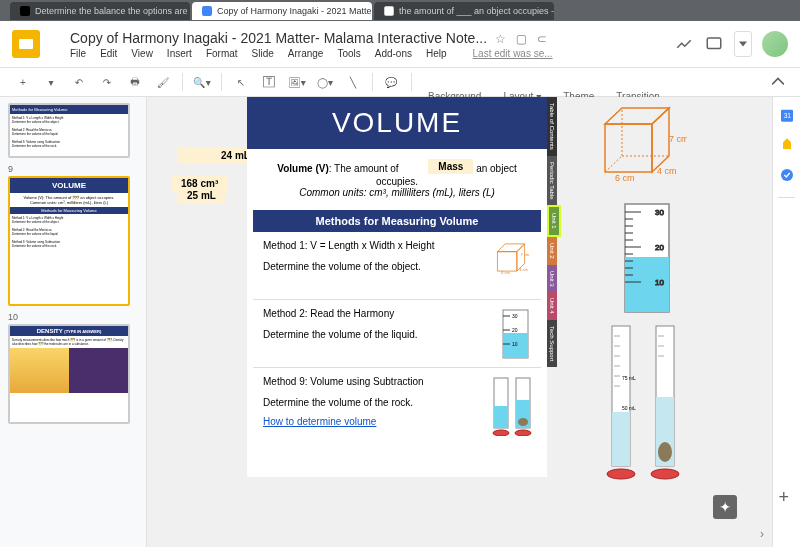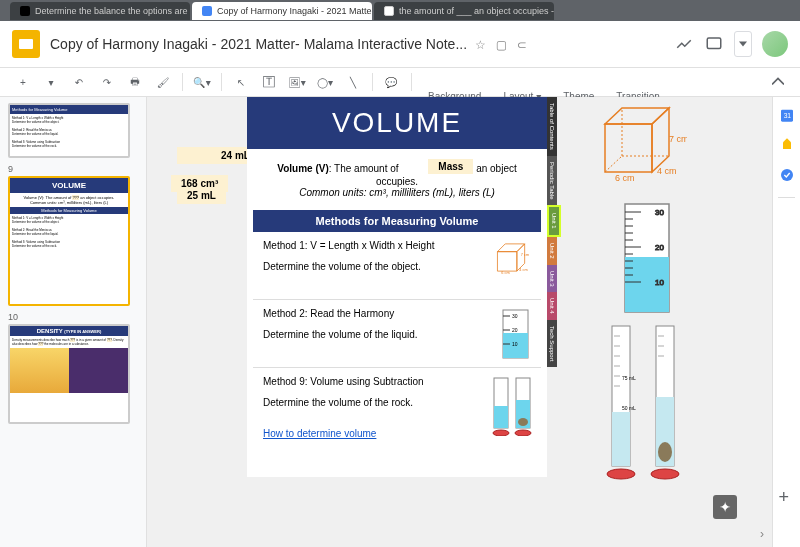--- a/index.html
+++ b/index.html
@@ -10,21 +10,21 @@
 .tab { height: 18px; padding: 0 10px; display: flex; align-items: center; gap: 5px; font-size: 9px; color: #ccc; background: #3c4043; border-radius: 4px 4px 0 0; max-width: 180px; overflow: hidden; white-space: nowrap; }
 .tab.active { background: #fff; color: #333; }
 .tab-favicon { width: 10px; height: 10px; background: #4285f4; border-radius: 2px; flex-shrink: 0; }
 .tab-favicon.brainly { background: #000; }
 .tab-favicon.google { background: #fff; border: 1px solid #ccc; }
 
 
 .docs-header { height: 46px; display: flex; align-items: center; padding: 4px 12px; gap: 10px; }
 .slides-logo { width: 28px; height: 28px; background: #f4b400; border-radius: 3px; display: flex; align-items: center; justify-content: center; }
 .slides-logo::after { content: ''; width: 14px; height: 10px; background: #fff; border-radius: 1px; }
-.doc-title-area { flex: 1; }
+.doc-title-area { flex: 1; margin-left: 20px; }
 .doc-title { font-size: 14px; color: #333; }
 .doc-menubar { display: flex; gap: 14px; font-size: 10px; color: #333; margin-top: 2px; }
 .last-edit { color: #888; text-decoration: underline; margin-left: 12px; }
 .header-right { display: flex; align-items: center; gap: 10px; }
 .header-icon { width: 20px; height: 20px; color: #5f6368; display: flex; align-items: center; justify-content: center; }
 .present-btn { padding: 5px 12px; border: 1px solid #dadce0; border-radius: 3px; font-size: 11px; display: flex; align-items: center; gap: 4px; }
 .present-dd { border: 1px solid #dadce0; padding: 5px 4px; border-radius: 3px; }
 .share-btn { background: #fbbc04; padding: 6px 14px; border-radius: 3px; font-size: 11px; font-weight: 500; display: flex; align-items: center; gap: 5px; }
 .avatar { width: 26px; height: 26px; border-radius: 50%; background: linear-gradient(135deg, #a8d8a8, #7cc77c); }
 
@@ -95,20 +95,33 @@
 </div>
 
 <div class="docs-header">
   <div class="slides-logo"></div>
   <div class="doc-title-area">
     <div class="doc-title">
       <span>Copy of Harmony Inagaki - 2021 Matter- Malama Interactive Note... </span>
       <span style="color:#888;font-size:12px;margin-left:4px;">☆</span>
       <span style="color:#888;font-size:12px;margin-left:6px;">▢</span>
       <span style="color:#888;font-size:12px;margin-left:6px;">⊂</span>
+    </div>
+    <div class="doc-menubar">
+      <span>File</span>
+      <span>Edit</span>
+      <span>View</span>
+      <span>Insert</span>
+      <span>Format</span>
+      <span>Slide</span>
+      <span>Arrange</span>
+      <span>Tools</span>
+      <span>Add-ons</span>
+      <span>Help</span>
+      <span class="last-edit">Last edit was se...</span>
     </div>
   </div>
   <div class="header-right">
     <div class="header-icon">
       <svg width="18" height="18" viewBox="0 0 24 24" fill="none" stroke="#5f6368" stroke-width="2">
           <polyline points="3 17 9 11 13 15 21 7"></polyline>
         </svg>
     </div>
     <div class="header-icon">
       <svg width="18" height="18" viewBox="0 0 24 24" fill="none" stroke="#5f6368" stroke-width="2">
@@ -238,21 +251,21 @@
               <text x="14" y="24" font-size="5">20</text>
             <line x1="5" y1="36" x2="12" y2="36" stroke="#333"></line>
               <text x="14" y="38" font-size="5">10</text>
           </svg>
         </div>
       </div>
 
       <div class="method-box" style="border-bottom:none;">
         <span class="method-title">Method 9</span><span>: Volume using Subtraction</span>
         <div style="margin-top:10px;">Determine the volume of the rock.</div>
-        <div style="margin-top:20px;"><a class="how-link">How to determine volume</a></div>
+        <div style="margin-top:8px;"><a class="how-link">How to determine volume</a></div>
         <div class="method-diagram" style="display:flex;gap:2px;">
           <svg width="20" height="60" viewBox="0 0 20 60">
               <rect x="3" y="2" width="14" height="50" fill="#fff" stroke="#888"></rect>
               <rect x="3" y="30" width="14" height="22" fill="#6dd5ed"></rect>
               <ellipse cx="10" cy="57" rx="8" ry="3" fill="#d44" stroke="#a22"></ellipse>
             </svg>
           <svg width="20" height="60" viewBox="0 0 20 60">
               <rect x="3" y="2" width="14" height="50" fill="#fff" stroke="#888"></rect>
               <rect x="3" y="24" width="14" height="28" fill="#6dd5ed"></rect>
               <ellipse cx="10" cy="46" rx="5" ry="4" fill="#8a7a5a"></ellipse>

